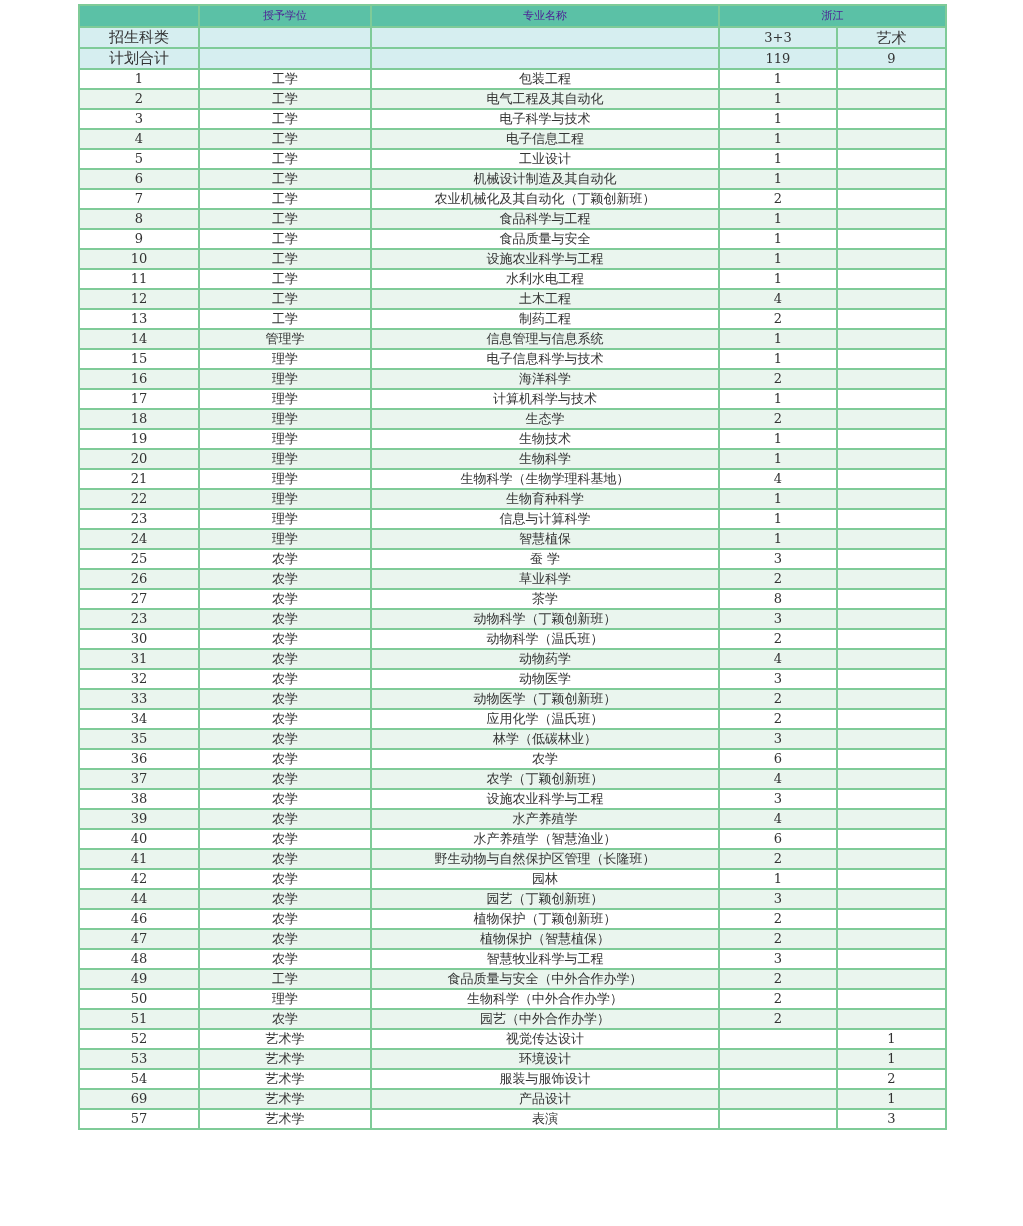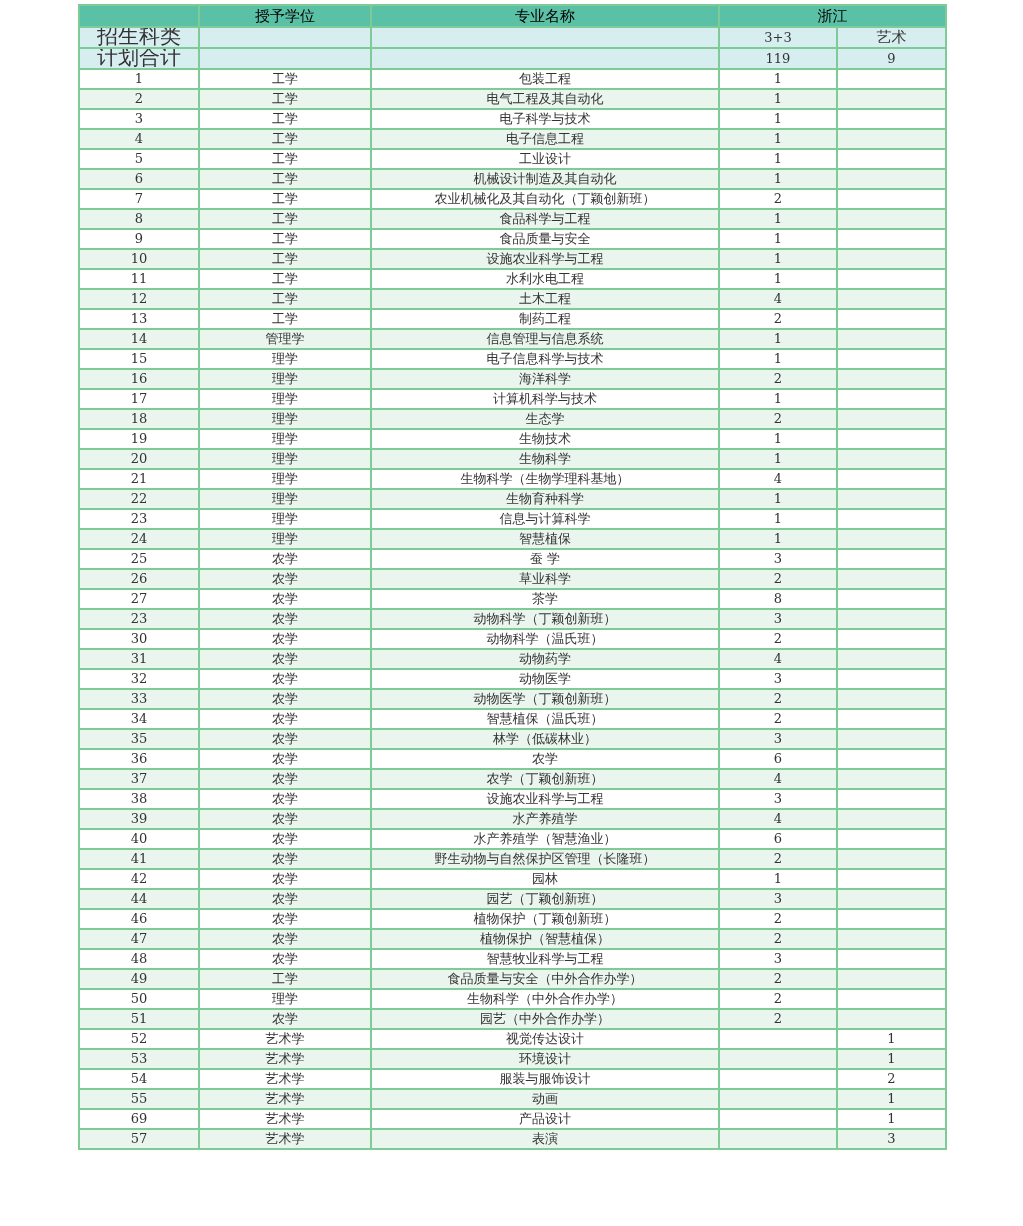--- a/index.html
+++ b/index.html
@@ -4,25 +4,25 @@
 <style>
   html, body { margin: 0; padding: 0; background: #ffffff; }
   body { width: 1023px; height: 1226px; position: relative; overflow: hidden; }
   .wrap { position: absolute; left: 78px; top: 4px; width: 867px; }
   table { border-collapse: collapse; width: 867px; table-layout: fixed;
           font-family: "DejaVu Serif", "Liberation Serif", serif; font-size: 13px; color: #333; }
   col.c-no { width: 120px; } col.c-deg { width: 172px; } col.c-major { width: 348px; }
   col.c-33 { width: 118px; } col.c-art { width: 109px; }
   td, th { border: 2px solid #7fcb98; text-align: center; padding: 0; height: 18px; line-height: 18px;
            white-space: nowrap; overflow: hidden; font-weight: normal; }
-  tr.head th { background: #5bc1a6; color: #000000; height: 20px; line-height: 20px;
-               font-family: "DejaVu Sans", "Liberation Sans", sans-serif; font-size: 15px; }
+  tr.head th { background: #5bc1a6; color: #4c1d95; height: 20px; line-height: 20px;
+               font-family: "DejaVu Sans", "Liberation Sans", sans-serif; font-size: 11px; }
   tr.sub td { background: #d6eef0; height: 19px; line-height: 19px; }
-  tr.sub td.lbl { font-family: Liberation Mono, monospace; font-size: 21px; }
-  tr.sub td.art-lbl { font-family: Liberation Serif, serif; font-size: 15px; }
+  tr.sub td.lbl { font-family: Liberation Serif, serif; font-size: 15px; }
+  tr.sub td.art-lbl { font-family: Liberation Sans, sans-serif; font-size: 15px; }
   tbody tr.row:nth-child(odd) td { background: #ffffff; }
   tbody tr.row:nth-child(even) td { background: #eaf5ee; }
 </style>
 </head>
 <body>
 
 <div class="wrap">
   <table>
     <colgroup>
       <col class="c-no">
@@ -274,21 +274,21 @@
         <tr class="row">
           <td>33</td>
           <td>农学</td>
           <td>动物医学（丁颖创新班）</td>
           <td>2</td>
           <td></td>
         </tr>
         <tr class="row">
           <td>34</td>
           <td>农学</td>
-          <td>智慧植保（温氏班）</td>
+          <td>应用化学（温氏班）</td>
           <td>2</td>
           <td></td>
         </tr>
         <tr class="row">
           <td>35</td>
           <td>农学</td>
           <td>林学（低碳林业）</td>
           <td>3</td>
           <td></td>
         </tr>
@@ -403,27 +403,20 @@
           <td>环境设计</td>
           <td></td>
           <td>1</td>
         </tr>
         <tr class="row">
           <td>54</td>
           <td>艺术学</td>
           <td>服装与服饰设计</td>
           <td></td>
           <td>2</td>
-        </tr>
-        <tr class="row">
-          <td>55</td>
-          <td>艺术学</td>
-          <td>动画</td>
-          <td></td>
-          <td>1</td>
         </tr>
         <tr class="row">
           <td>69</td>
           <td>艺术学</td>
           <td>产品设计</td>
           <td></td>
           <td>1</td>
         </tr>
         <tr class="row">
           <td>57</td>

